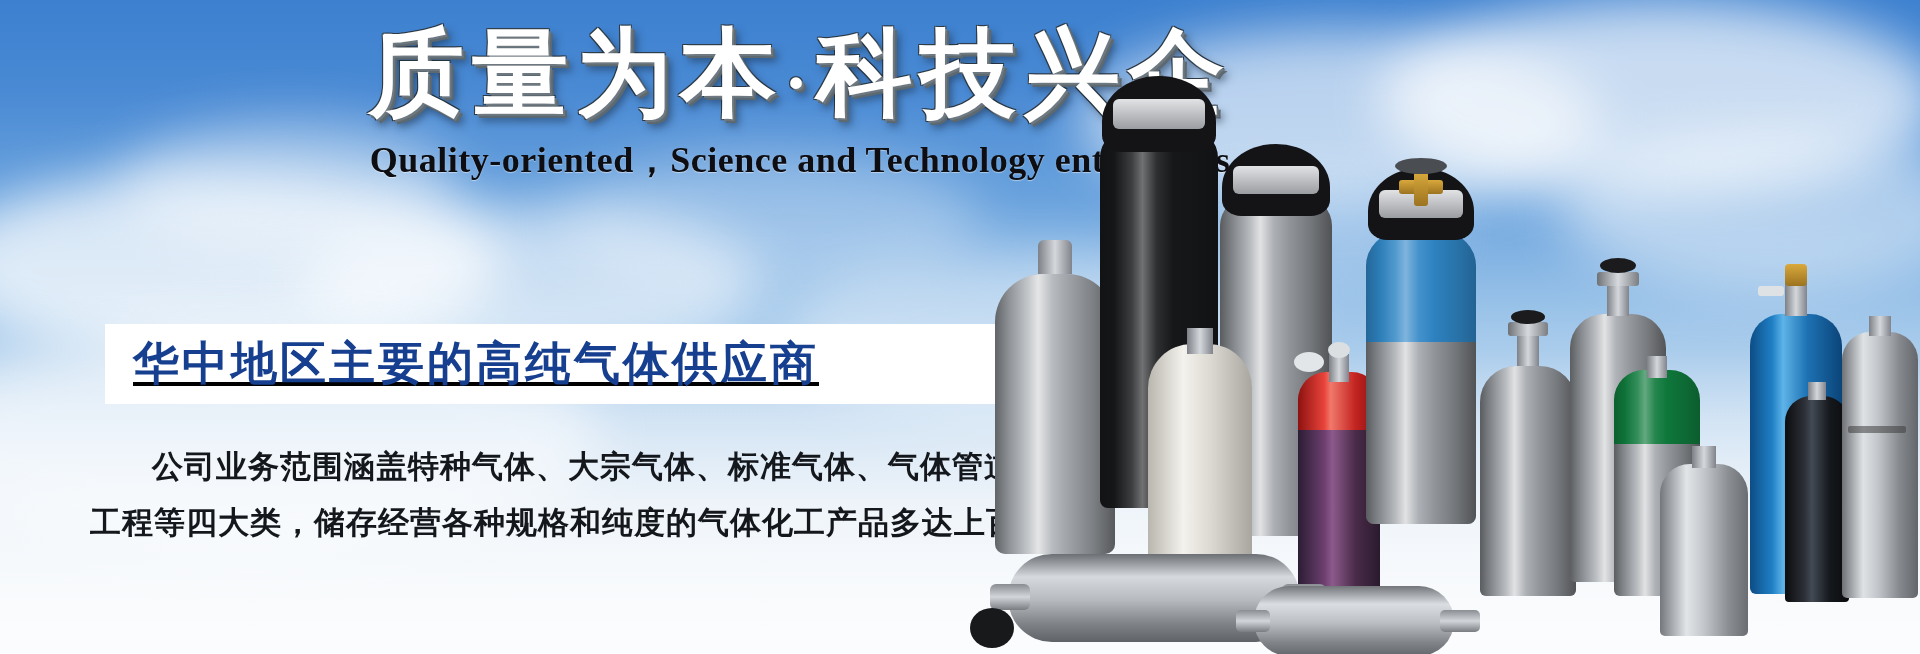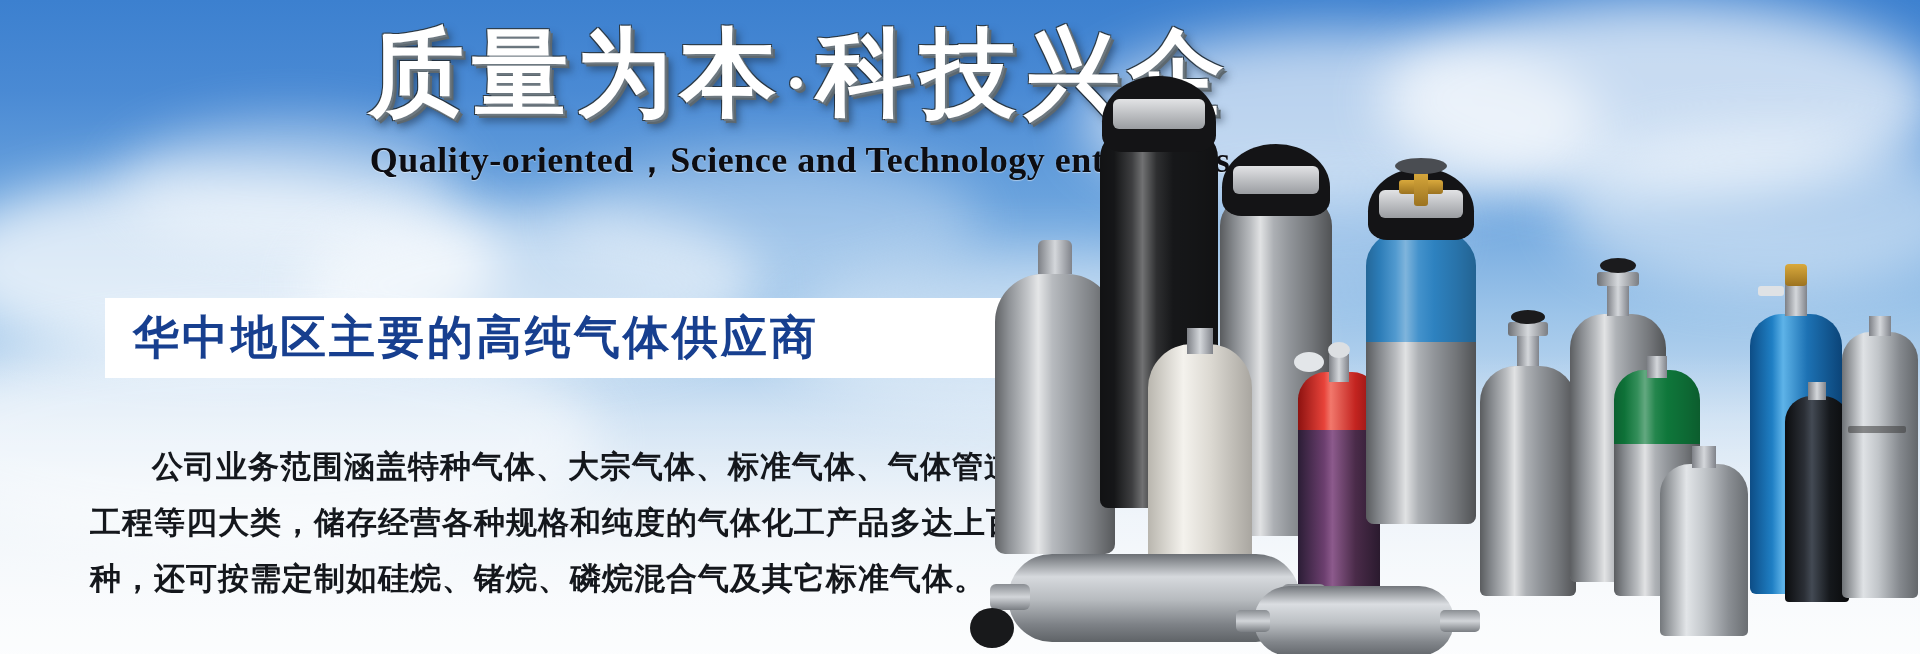--- a/index.html
+++ b/index.html
@@ -61,23 +61,23 @@
     position:absolute;left:320px;top:136px;width:960px;
     text-align:center;white-space:nowrap;
     font-family:"Liberation Serif","DejaVu Serif",serif;
     font-weight:bold;font-size:36px;letter-spacing:.5px;
     color:#0d0d12;
     text-shadow:0 1px 1px rgba(255,255,255,.45);
   }
 
   
   .slogan-box{
-    position:absolute;left:105px;top:298px;width:936px;height:80px;
+    position:absolute;left:105px;top:324px;width:936px;height:80px;
     background:#ffffff;
-    display:flex;align-items:center;
+    display:flex;align-items:center;text-decoration:underline;
   }
   .slogan-text{
     font-family:"DejaVu Sans","Liberation Sans",sans-serif;
     font-weight:bold;font-size:46px;letter-spacing:3px;
     color:#173f8f;
     margin-left:28px;white-space:nowrap;
   }
 
   
   .paragraph{
@@ -144,21 +144,20 @@
 
   <div class="subtitle">Quality-oriented，Science and Technology enterprises</div>
 
   <div class="slogan-box">
     <span class="slogan-text">华中地区主要的高纯气体供应商</span>
   </div>
 
   <div class="paragraph">
     <span class="ln first">公司业务范围涵盖特种气体、大宗气体、标准气体、气体管道</span>
     <span class="ln">工程等四大类，储存经营各种规格和纯度的气体化工产品多达上百</span>
-    <span class="ln">种，还可按需定制如硅烷、锗烷、磷烷混合气及其它标准气体。</span>
   </div>
 
   <div class="cylinders">
 
     <div class="cyl" style="left:-135px;bottom:100px;width:120px;height:310px;">
       <div class="body" style="height:280px;background:#a7abb0;border-radius:48px 48px 10px 10px;">
         <div class="sheen"></div>
       </div>
       <div class="neck" style="top:-4px;width:34px;height:34px;border-radius:6px 6px 0 0;"></div>
     </div>

